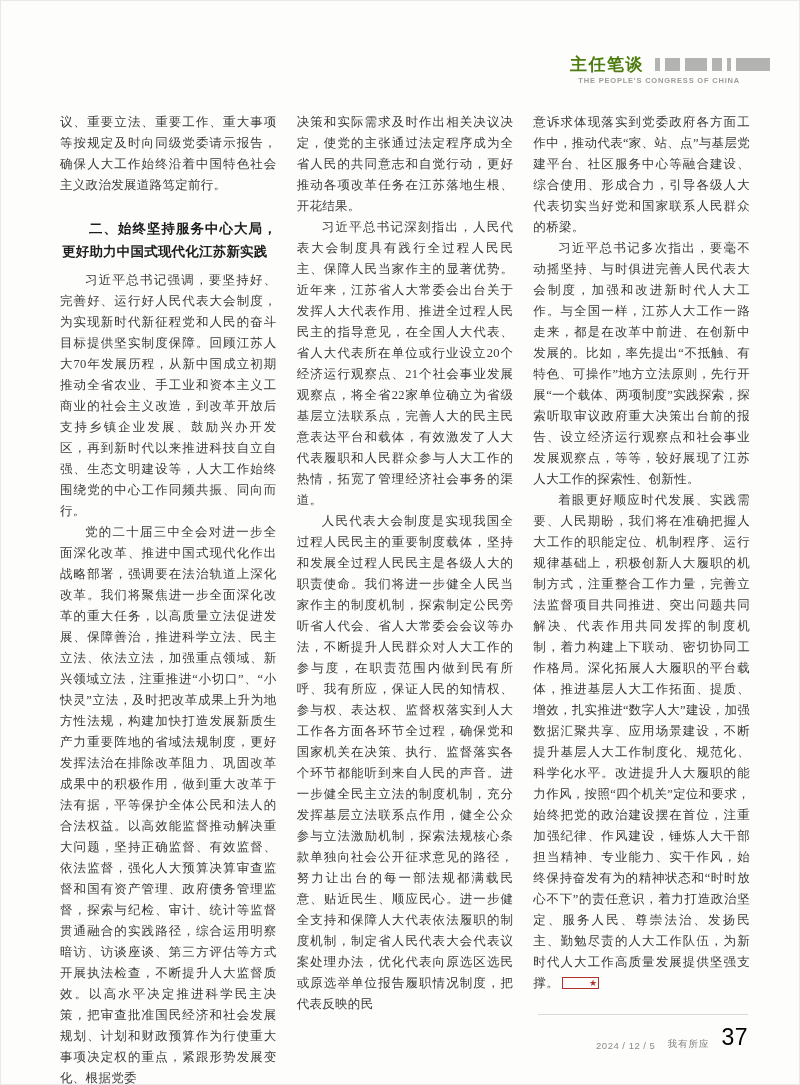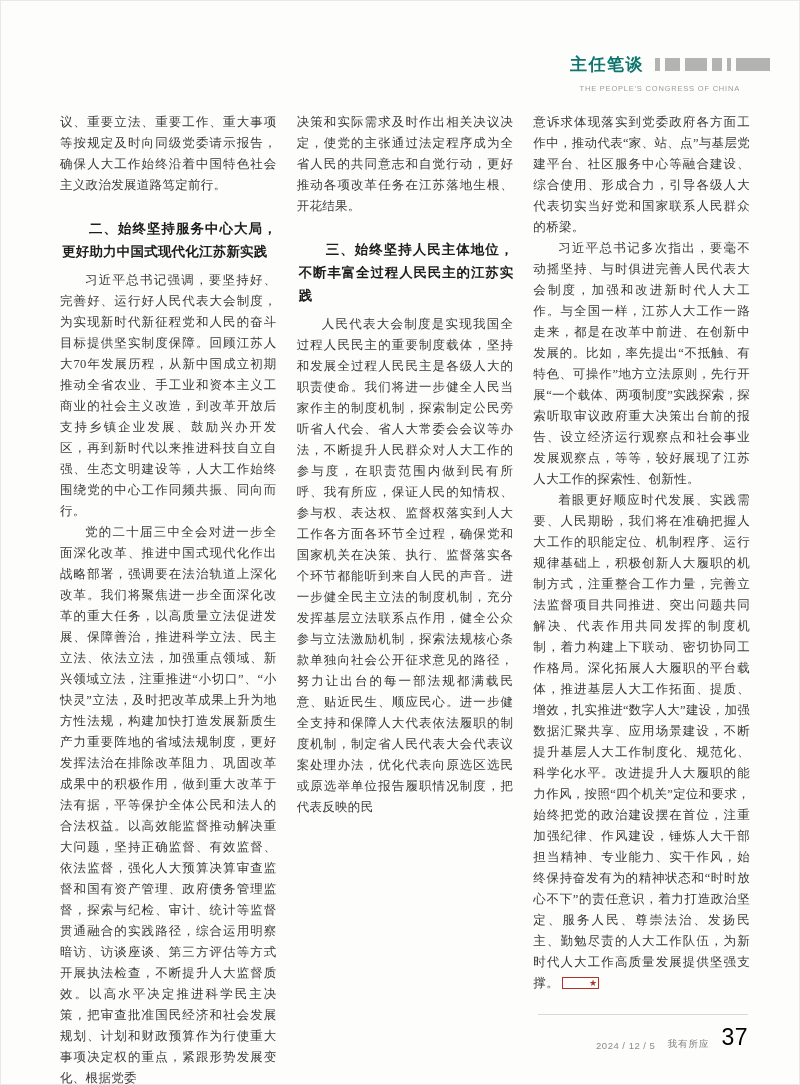--- a/index.html
+++ b/index.html
@@ -20,34 +20,34 @@
   .header{
     position:absolute;top:56px;left:0;right:30px;
     text-align:right;
   }
   .header-row{
     display:flex;justify-content:flex-end;align-items:center;
   }
   .cn-title{
     font-family:Liberation Sans, sans-serif;
     font-weight:700;font-size:17px;letter-spacing:1.5px;
-    color:#0f766e;line-height:17px;
+    color:#4d7c0f;line-height:17px;
   }
   .deco-blocks{display:inline-flex;align-items:center;margin-left:6px;}
   .deco-blocks i{display:inline-block;height:13px;background:#b3b3b1;margin-left:5px;}
   .deco-blocks i.b1{width:5px;}
   .deco-blocks i.b2{width:15px;}
   .deco-blocks i.b3{width:22px;}
   .deco-blocks i.b4{width:10px;}
   .deco-blocks i.b5{width:4px;}
   .deco-blocks i.b6{width:34px;}
   .en-title{
-    margin-top:11px;padding-right:30px;
+    margin-top:3px;padding-right:30px;
     font-family:"Liberation Sans","DejaVu Sans",sans-serif;
-    font-size:7.5px;letter-spacing:0.8px;color:#9b9b99;
+    font-size:7.5px;letter-spacing:0.8px;color:#9b9b99;font-weight:bold;
   }
 
   
   .columns{
     position:absolute;left:60px;right:50px;top:112px;
     display:flex;gap:20px;
   }
   .col{flex:1;min-width:0;}
   .para{
     margin:0;
@@ -108,21 +108,21 @@
 
     <div class="col">
       <p class="para no-indent">议、重要立法、重要工作、重大事项等按规定及时向同级党委请示报告，确保人大工作始终沿着中国特色社会主义政治发展道路笃定前行。</p>
       <h2 class="heading">二、始终坚持服务中心大局，更好助力中国式现代化江苏新实践</h2>
       <p class="para">习近平总书记强调，要坚持好、完善好、运行好人民代表大会制度，为实现新时代新征程党和人民的奋斗目标提供坚实制度保障。回顾江苏人大70年发展历程，从新中国成立初期推动全省农业、手工业和资本主义工商业的社会主义改造，到改革开放后支持乡镇企业发展、鼓励兴办开发区，再到新时代以来推进科技自立自强、生态文明建设等，人大工作始终围绕党的中心工作同频共振、同向而行。</p>
       <p class="para">党的二十届三中全会对进一步全面深化改革、推进中国式现代化作出战略部署，强调要在法治轨道上深化改革。我们将聚焦进一步全面深化改革的重大任务，以高质量立法促进发展、保障善治，推进科学立法、民主立法、依法立法，加强重点领域、新兴领域立法，注重推进“小切口”、“小快灵”立法，及时把改革成果上升为地方性法规，构建加快打造发展新质生产力重要阵地的省域法规制度，更好发挥法治在排除改革阻力、巩固改革成果中的积极作用，做到重大改革于法有据，平等保护全体公民和法人的合法权益。以高效能监督推动解决重大问题，坚持正确监督、有效监督、依法监督，强化人大预算决算审查监督和国有资产管理、政府债务管理监督，探索与纪检、审计、统计等监督贯通融合的实践路径，综合运用明察暗访、访谈座谈、第三方评估等方式开展执法检查，不断提升人大监督质效。以高水平决定推进科学民主决策，把审查批准国民经济和社会发展规划、计划和财政预算作为行使重大事项决定权的重点，紧跟形势发展变化、根据党委</p>
     </div>
 
     <div class="col">
       <p class="para no-indent">决策和实际需求及时作出相关决议决定，使党的主张通过法定程序成为全省人民的共同意志和自觉行动，更好推动各项改革任务在江苏落地生根、开花结果。</p>
-      <h2 class="heading">三、始终坚持人民主体地位，不断丰富全过程人民民主的江苏实践</h2>
+      <p class="para">习近平总书记深刻指出，人民代表大会制度具有践行全过程人民民主、保障人民当家作主的显著优势。近年来，江苏省人大常委会出台关于发挥人大代表作用、推进全过程人民民主的指导意见，在全国人大代表、省人大代表所在单位或行业设立20个经济运行观察点、21个社会事业发展观察点，将全省22家单位确立为省级基层立法联系点，完善人大的民主民意表达平台和载体，有效激发了人大代表履职和人民群众参与人大工作的热情，拓宽了管理经济社会事务的渠道。</p>
       <p class="para">人民代表大会制度是实现我国全过程人民民主的重要制度载体，坚持和发展全过程人民民主是各级人大的职责使命。我们将进一步健全人民当家作主的制度机制，探索制定公民旁听省人代会、省人大常委会会议等办法，不断提升人民群众对人大工作的参与度，在职责范围内做到民有所呼、我有所应，保证人民的知情权、参与权、表达权、监督权落实到人大工作各方面各环节全过程，确保党和国家机关在决策、执行、监督落实各个环节都能听到来自人民的声音。进一步健全民主立法的制度机制，充分发挥基层立法联系点作用，健全公众参与立法激励机制，探索法规核心条款单独向社会公开征求意见的路径，努力让出台的每一部法规都满载民意、贴近民生、顺应民心。进一步健全支持和保障人大代表依法履职的制度机制，制定省人民代表大会代表议案处理办法，优化代表向原选区选民或原选举单位报告履职情况制度，把代表反映的民</p>
     </div>
 
     <div class="col">
       <p class="para no-indent">意诉求体现落实到党委政府各方面工作中，推动代表“家、站、点”与基层党建平台、社区服务中心等融合建设、综合使用、形成合力，引导各级人大代表切实当好党和国家联系人民群众的桥梁。</p>
       <p class="para">习近平总书记多次指出，要毫不动摇坚持、与时俱进完善人民代表大会制度，加强和改进新时代人大工作。与全国一样，江苏人大工作一路走来，都是在改革中前进、在创新中发展的。比如，率先提出“不抵触、有特色、可操作”地方立法原则，先行开展“一个载体、两项制度”实践探索，探索听取审议政府重大决策出台前的报告、设立经济运行观察点和社会事业发展观察点，等等，较好展现了江苏人大工作的探索性、创新性。</p>
       <p class="para"><span>着眼更好顺应时代发展、实践需要、人民期盼，我们将在准确把握人大工作的职能定位、机制程序、运行规律基础上，积极创新人大履职的机制方式，注重整合工作力量，完善立法监督项目共同推进、突出问题共同解决、代表作用共同发挥的制度机制，着力构建上下联动、密切协同工作格局。深化拓展人大履职的平台载体，推进基层人大工作拓面、提质、增效，扎实推进“数字人大”建设，加强数据汇聚共享、应用场景建设，不断提升基层人大工作制度化、规范化、科学化水平。改进提升人大履职的能力作风，按照“四个机关”定位和要求，始终把党的政治建设摆在首位，注重加强纪律、作风建设，锤炼人大干部担当精神、专业能力、实干作风，始终保持奋发有为的精神状态和“时时放心不下”的责任意识，着力打造政治坚定、服务人民、尊崇法治、发扬民主、勤勉尽责的人大工作队伍，为新时代人大工作高质量发展提供坚强支撑。</span><span class="end-star">★</span></p>
     </div>
 
   </div>

